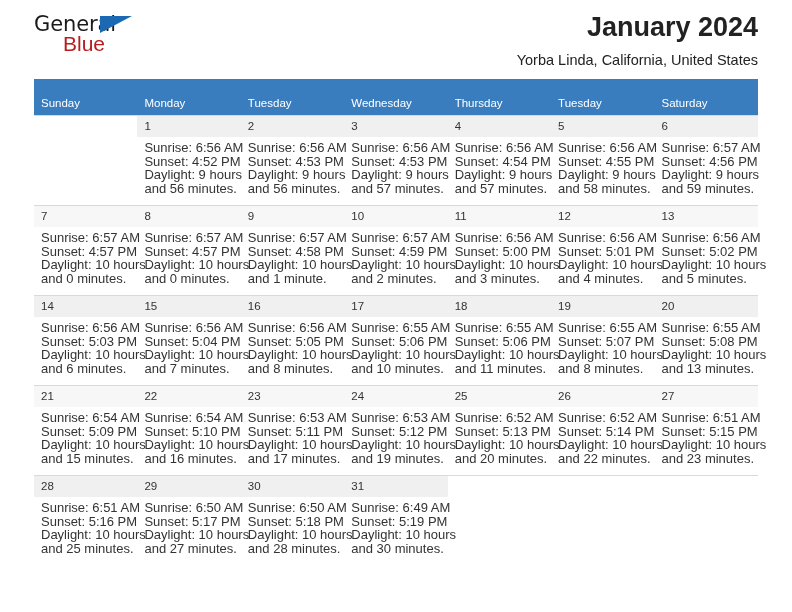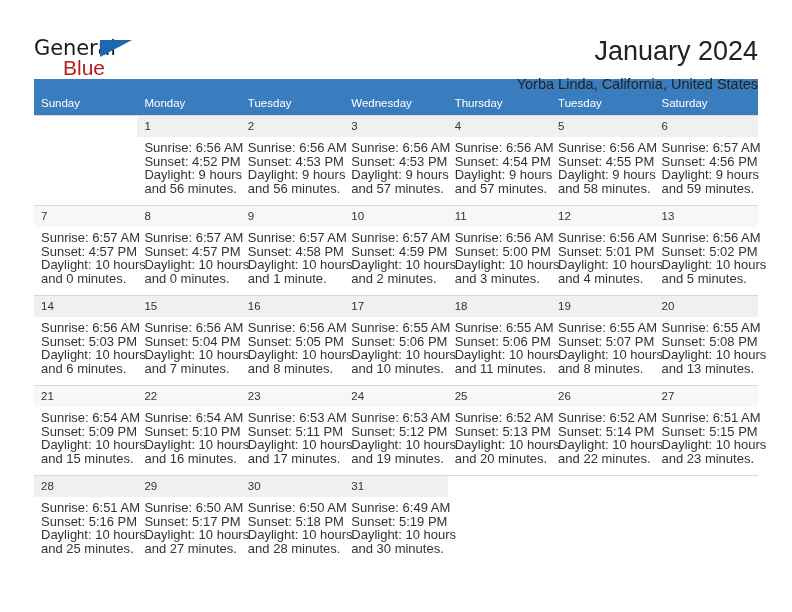--- a/index.html
+++ b/index.html
@@ -20,21 +20,21 @@
     height: 612px;
     box-sizing: border-box;
     padding: 0 34px;
   }
 
   
   .header {
     display: flex;
     align-items: flex-start;
     justify-content: space-between;
-    padding-top: 36px;
+    padding-top: 12px;
     height: 68px;
     box-sizing: border-box;
   }
   .logo {
     position: relative;
     width: 118px;
     height: 46px;
     flex: 0 0 auto;
   }
   .logo-general {
@@ -63,21 +63,21 @@
     color: #b91c1c;
     font-family: Liberation Sans, sans-serif;
   }
   .title-block {
     text-align: right;
     flex: 0 0 auto;
     padding-top: 0px;
   }
   .cal-title {
     font-size: 27px;
-    font-weight: normal;
+    font-weight: bold;
     color: #222222;
     line-height: 30px;
     margin: 0;
     white-space: nowrap;
   }
   .cal-subtitle {
     font-size: 14.5px;
     color: #222222;
     line-height: 18px;
     margin-top: 9px;

